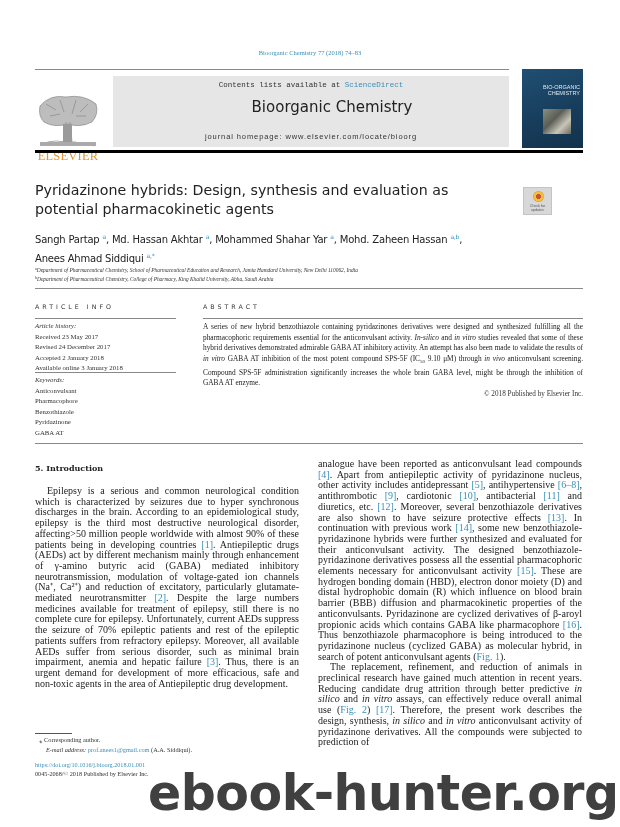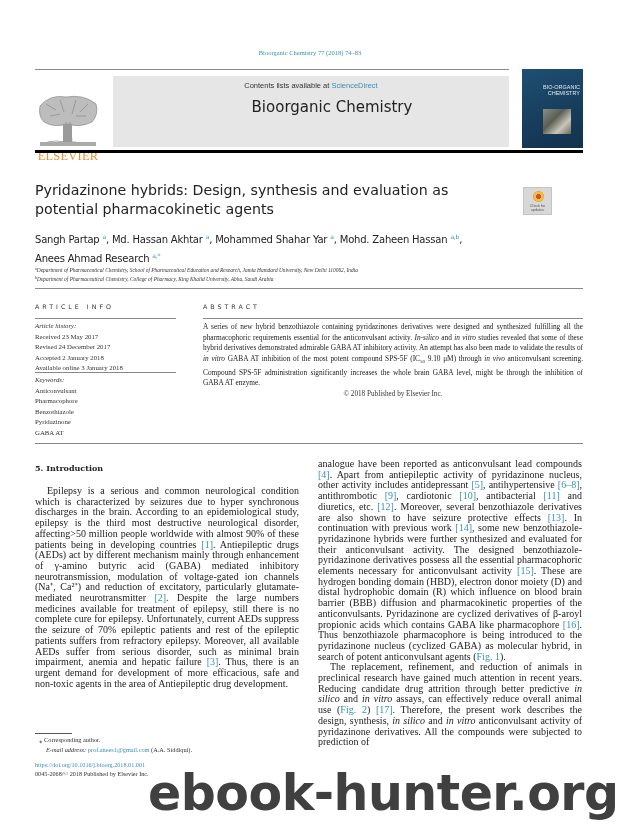--- a/index.html
+++ b/index.html
@@ -11,21 +11,21 @@
 
     .top-rule { position: absolute; top: 69px; left: 35px; width: 474px; height: 1px; background: #888; }
 
     .elsevier-logo { position: absolute; top: 92px; left: 33px; width: 70px; height: 72px; }
     .elsevier-tree { position: absolute; top: 0; left: 3px; width: 64px; height: 58px; }
     .elsevier-word { position: absolute; bottom: 0; left: 0; width: 70px; text-align: center;
       font-family: "Liberation Serif", serif; font-size: 12.5px; color: #e8912e; letter-spacing: 0.2px; }
 
     .masthead { position: absolute; top: 76px; left: 113px; width: 396px; height: 71px; background: #e6e6e6; }
     .contents-line { position: absolute; top: 5px; width: 100%; text-align: center;
-      font-family: Liberation Sans, sans-serif; font-size: 7.5px; color: #333; }
+      font-family: Liberation Mono, monospace; font-size: 7.5px; color: #333; }
     .contents-line .sd { color: #3a8fb7; }
     .journal-title { position: absolute; top: 22px; width: 100%; text-align: center;
       font-family: "DejaVu Sans", sans-serif; font-size: 15px; color: #222; padding-left: 42px; }
     .homepage { position: absolute; top: 56px; width: 100%; text-align: center;
       font-family: "Liberation Sans", sans-serif; font-size: 7.5px; color: #333; letter-spacing: 0.9px; }
 
     .cover { position: absolute; top: 69px; left: 522px; width: 61px; height: 79px;
       background: linear-gradient(160deg, #1f4f73 0%, #173c5b 60%, #12324c 100%); }
     .cover-title { position: absolute; top: 15px; right: 3px; text-align: right;
       font-family: "Liberation Sans", sans-serif; font-size: 5.5px; line-height: 6px; color: #dfe9f1; }
@@ -65,21 +65,21 @@
       font-family: "Liberation Serif", serif; font-size: 6.8px; line-height: 10.6px; color: #333; }
     .info-block .hd { font-style: italic; }
     .history { top: 321px; }
     .info-rule2 { position: absolute; top: 372px; left: 35px; width: 141px; height: 1px; background: #888; }
     .keywords { top: 375px; }
 
     .abstract-text { position: absolute; top: 322px; left: 203px; width: 380px;
       font-family: "Liberation Serif", serif; font-size: 7.35px; line-height: 10.6px; color: #222;
       text-align: justify; }
     .abstract-text i { font-style: italic; }
-    .abstract-copy { position: absolute; top: 390px; left: 203px; width: 380px; text-align: center;
+    .abstract-copy { position: absolute; top: 390px; left: 203px; width: 380px; text-align: right;
       font-family: "Liberation Serif", serif; font-size: 7.2px; color: #333; }
 
     .main-rule { position: absolute; top: 443px; left: 35px; width: 548px; height: 1px; background: #888; }
 
     .intro-heading { position: absolute; top: 463px; left: 35px;
       font-family: "DejaVu Serif", serif; font-weight: bold; font-size: 8px; color: #222; }
 
     .col { position: absolute; width: 264px; font-family: "Liberation Serif", serif;
       font-size: 10px; line-height: 10.7px; color: #222; text-align: justify; }
     .col p { text-indent: 12px; }
@@ -121,20 +121,21 @@
     <rect x="4" y="50" width="56" height="4" fill="#aaaaaa"></rect>
   </svg>
   <div class="elsevier-word">ELSEVIER</div>
 </div>
 
 <div class="masthead">
   <div class="contents-line">
     <span>Contents lists available at </span><span class="sd">ScienceDirect</span>
   </div>
   <div class="journal-title">Bioorganic Chemistry</div>
+  <div class="homepage">journal homepage: www.elsevier.com/locate/bioorg</div>
 </div>
 
 <div class="cover">
   <div class="cover-title">
     <div>BIO-ORGANIC</div>
     <div>CHEMISTRY</div>
   </div>
   <div class="cover-img"></div>
 </div>
 
@@ -148,21 +149,21 @@
     <div>Check for</div>
     <div>updates</div>
   </div>
 </div>
 
 <div class="authors">
   <span>Sangh Partap</span>&nbsp;<sup>a</sup>,
   <span>Md. Hassan Akhtar</span>&nbsp;<sup>a</sup>,
   <span>Mohammed Shahar Yar</span>&nbsp;<sup>a</sup>,
   <span>Mohd. Zaheen Hassan</span>&nbsp;<sup>a,b</sup>,<br>
-  <span>Anees Ahmad Research</span>&nbsp;<sup>a,*</sup>
+  <span>Anees Ahmad Siddiqui</span>&nbsp;<sup>a,*</sup>
 </div>
 
 <div class="affils">
   <div><sup>a</sup><span>Department of Pharmaceutical Chemistry, School of Pharmaceutical Education and Research, Jamia Hamdard University, New Delhi 110062, India</span></div>
   <div><sup>b</sup><span>Department of Pharmaceutical Chemistry, College of Pharmacy, King Khalid University, Abha, Saudi Arabia</span></div>
 </div>
 
 <div class="affil-rule"></div>
 
 <div class="section-cap cap-info">ARTICLE INFO</div>

